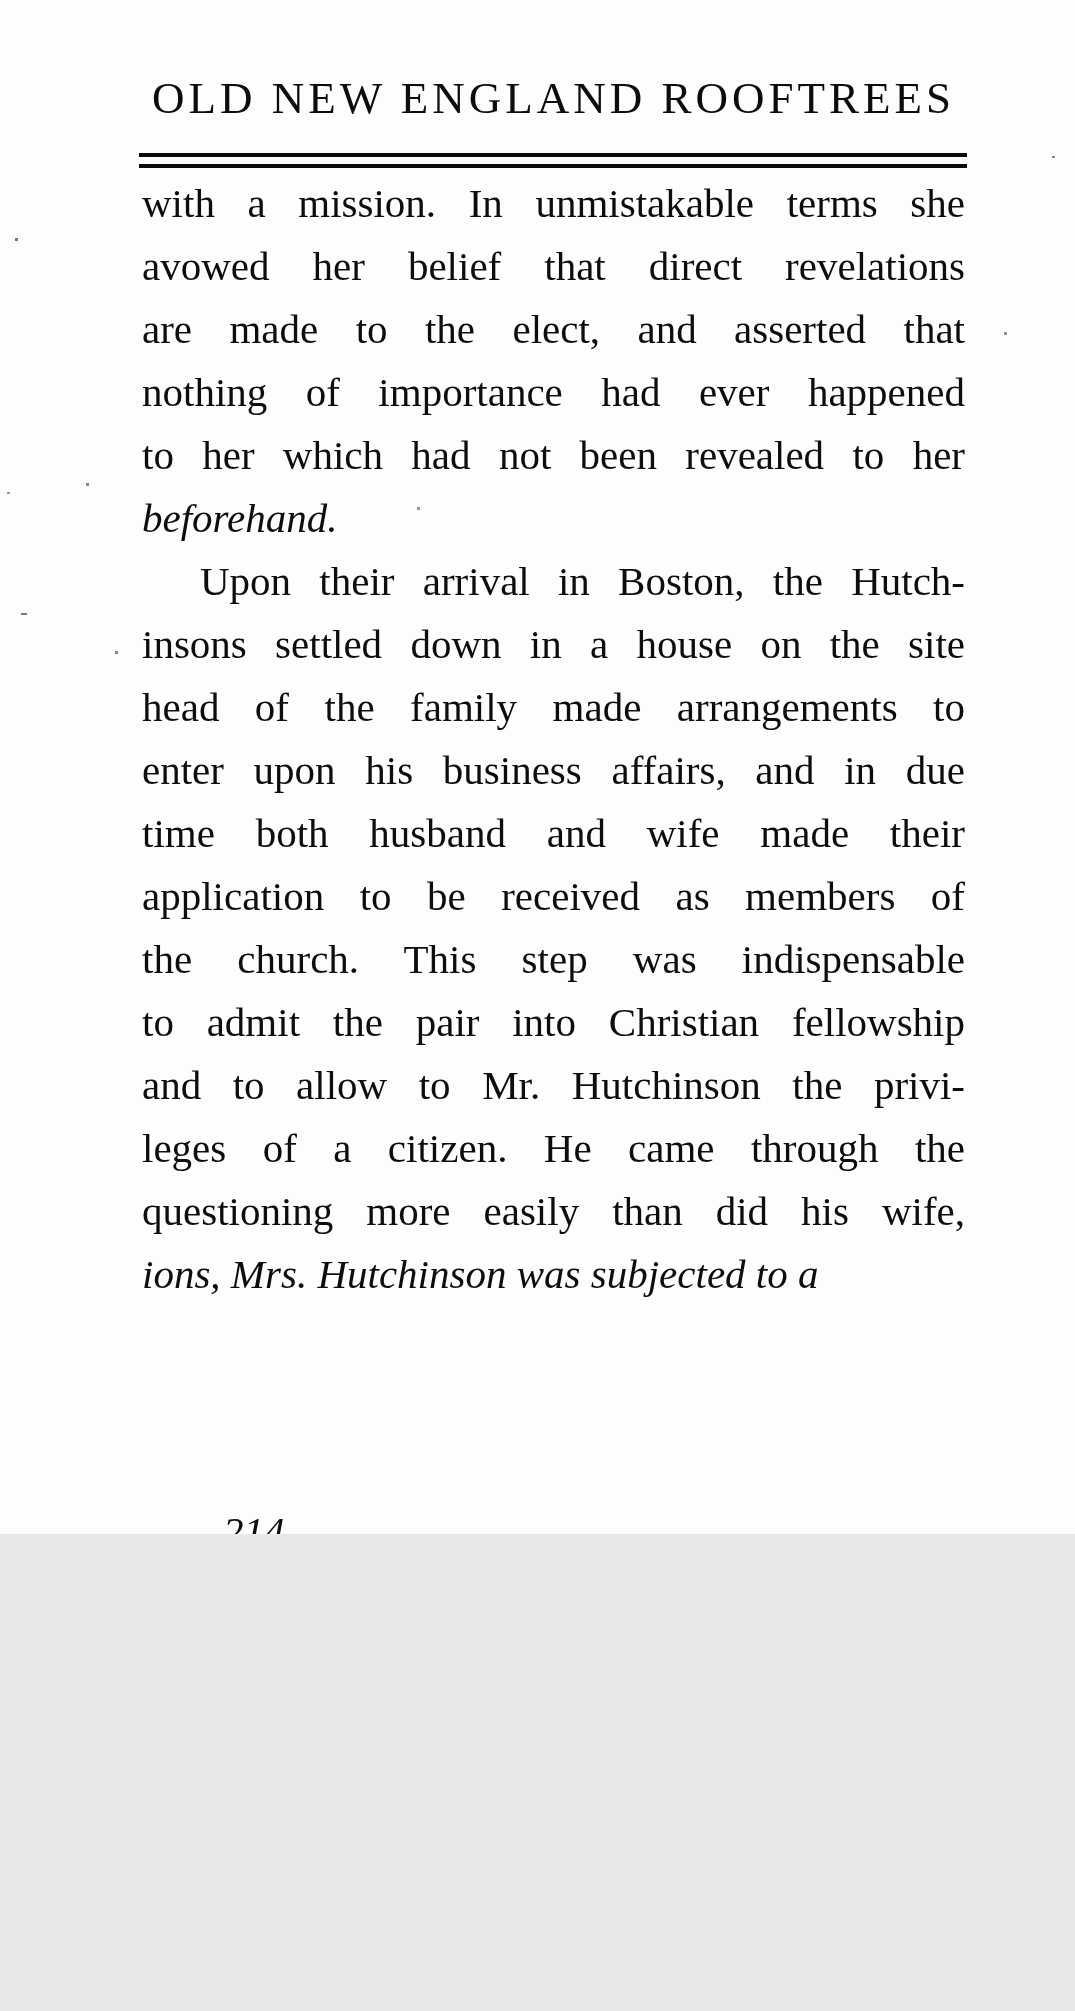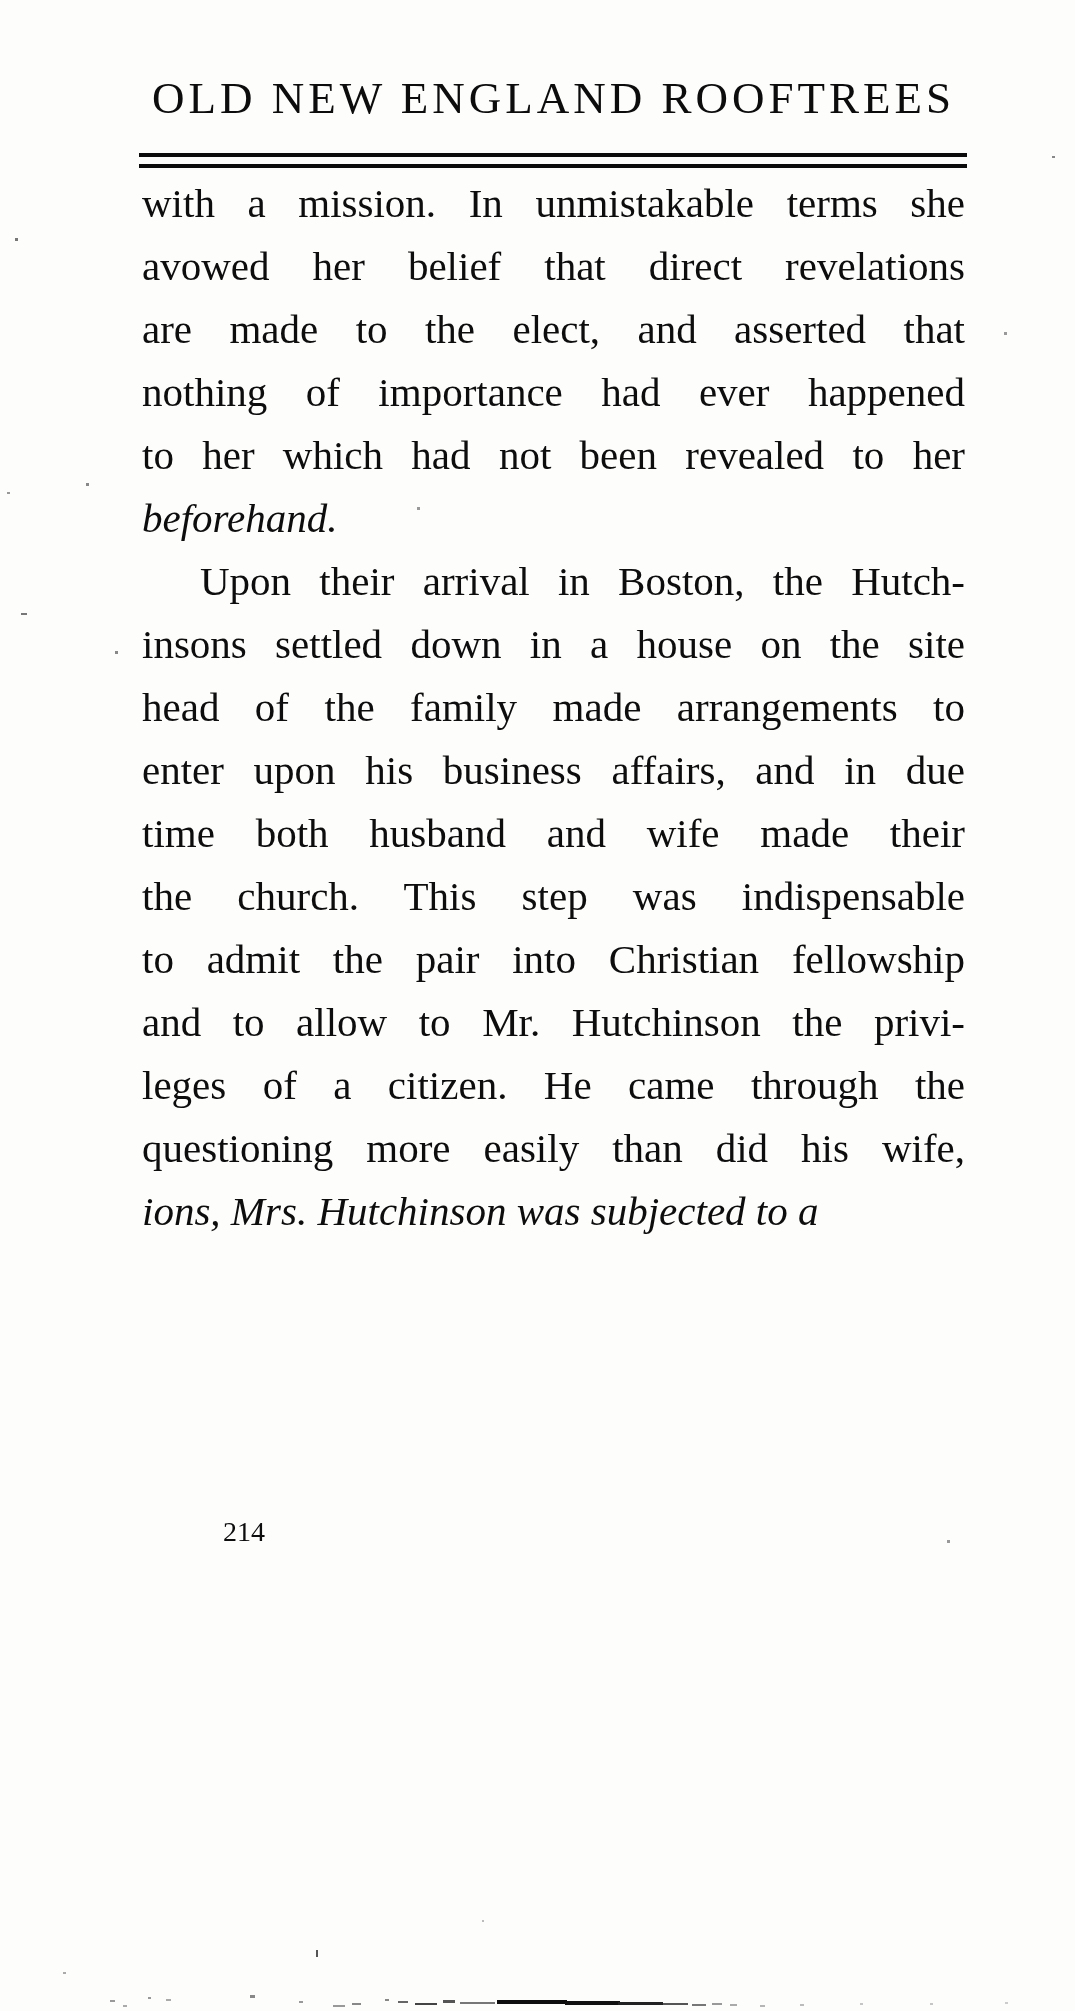--- a/index.html
+++ b/index.html
@@ -1,19 +1,19 @@
 <!DOCTYPE html>
 <html><head>
 <meta charset="utf-8">
 <style>
   html, body { margin: 0; padding: 0; background: #e8e8e6; }
   .page {
     position: relative;
     width: 1075px;
-    height: 2011px;
+    height: 1534px;
     background: #fdfdfc;
     overflow: hidden;
     font-family: "Liberation Serif", serif;
     color: #0e0e0e;
   }
   
   .running-head {
     position: absolute;
     top: 68px;
     left: 140px;
@@ -51,23 +51,24 @@
     height: 63px;
     overflow: hidden;
   }
   .line.para-end { text-align-last: left; font-style: italic; }
   .line.indent { text-indent: 58px; }
   
   .folio {
     position: absolute;
     top: 1500px;
     left: 223px;
-    font-size: 28px;
+    font-size: 41px;
     line-height: 63px;
     color: #0d0d0d;
+    font-style: italic;
   }
   
   .speck { position: absolute; }
 </style>
 </head>
 <body>
 
 <div class="page">
 
   <div class="running-head">OLD NEW ENGLAND ROOFTREES</div>
@@ -79,20 +80,21 @@
     <div class="line">avowed her belief that direct revelations</div>
     <div class="line">are made to the elect, and asserted that</div>
     <div class="line">nothing of importance had ever happened</div>
     <div class="line">to her which had not been revealed to her</div>
     <div class="line para-end">beforehand.</div>
     <div class="line indent">Upon their arrival in Boston, the Hutch-</div>
     <div class="line">insons settled down in a house on the site</div>
     <div class="line">head of the family made arrangements to</div>
     <div class="line">enter upon his business affairs, and in due</div>
     <div class="line">time both husband and wife made their</div>
+    <div class="line">application to be received as members of</div>
     <div class="line">the church. This step was indispensable</div>
     <div class="line">to admit the pair into Christian fellowship</div>
     <div class="line">and to allow to Mr. Hutchinson the privi-</div>
     <div class="line">leges of a citizen. He came through the</div>
     <div class="line">questioning more easily than did his wife,</div>
     <div class="line para-end">ions, Mrs. Hutchinson was subjected to a</div>
   </div>
 
   <div class="folio">214</div>
 

